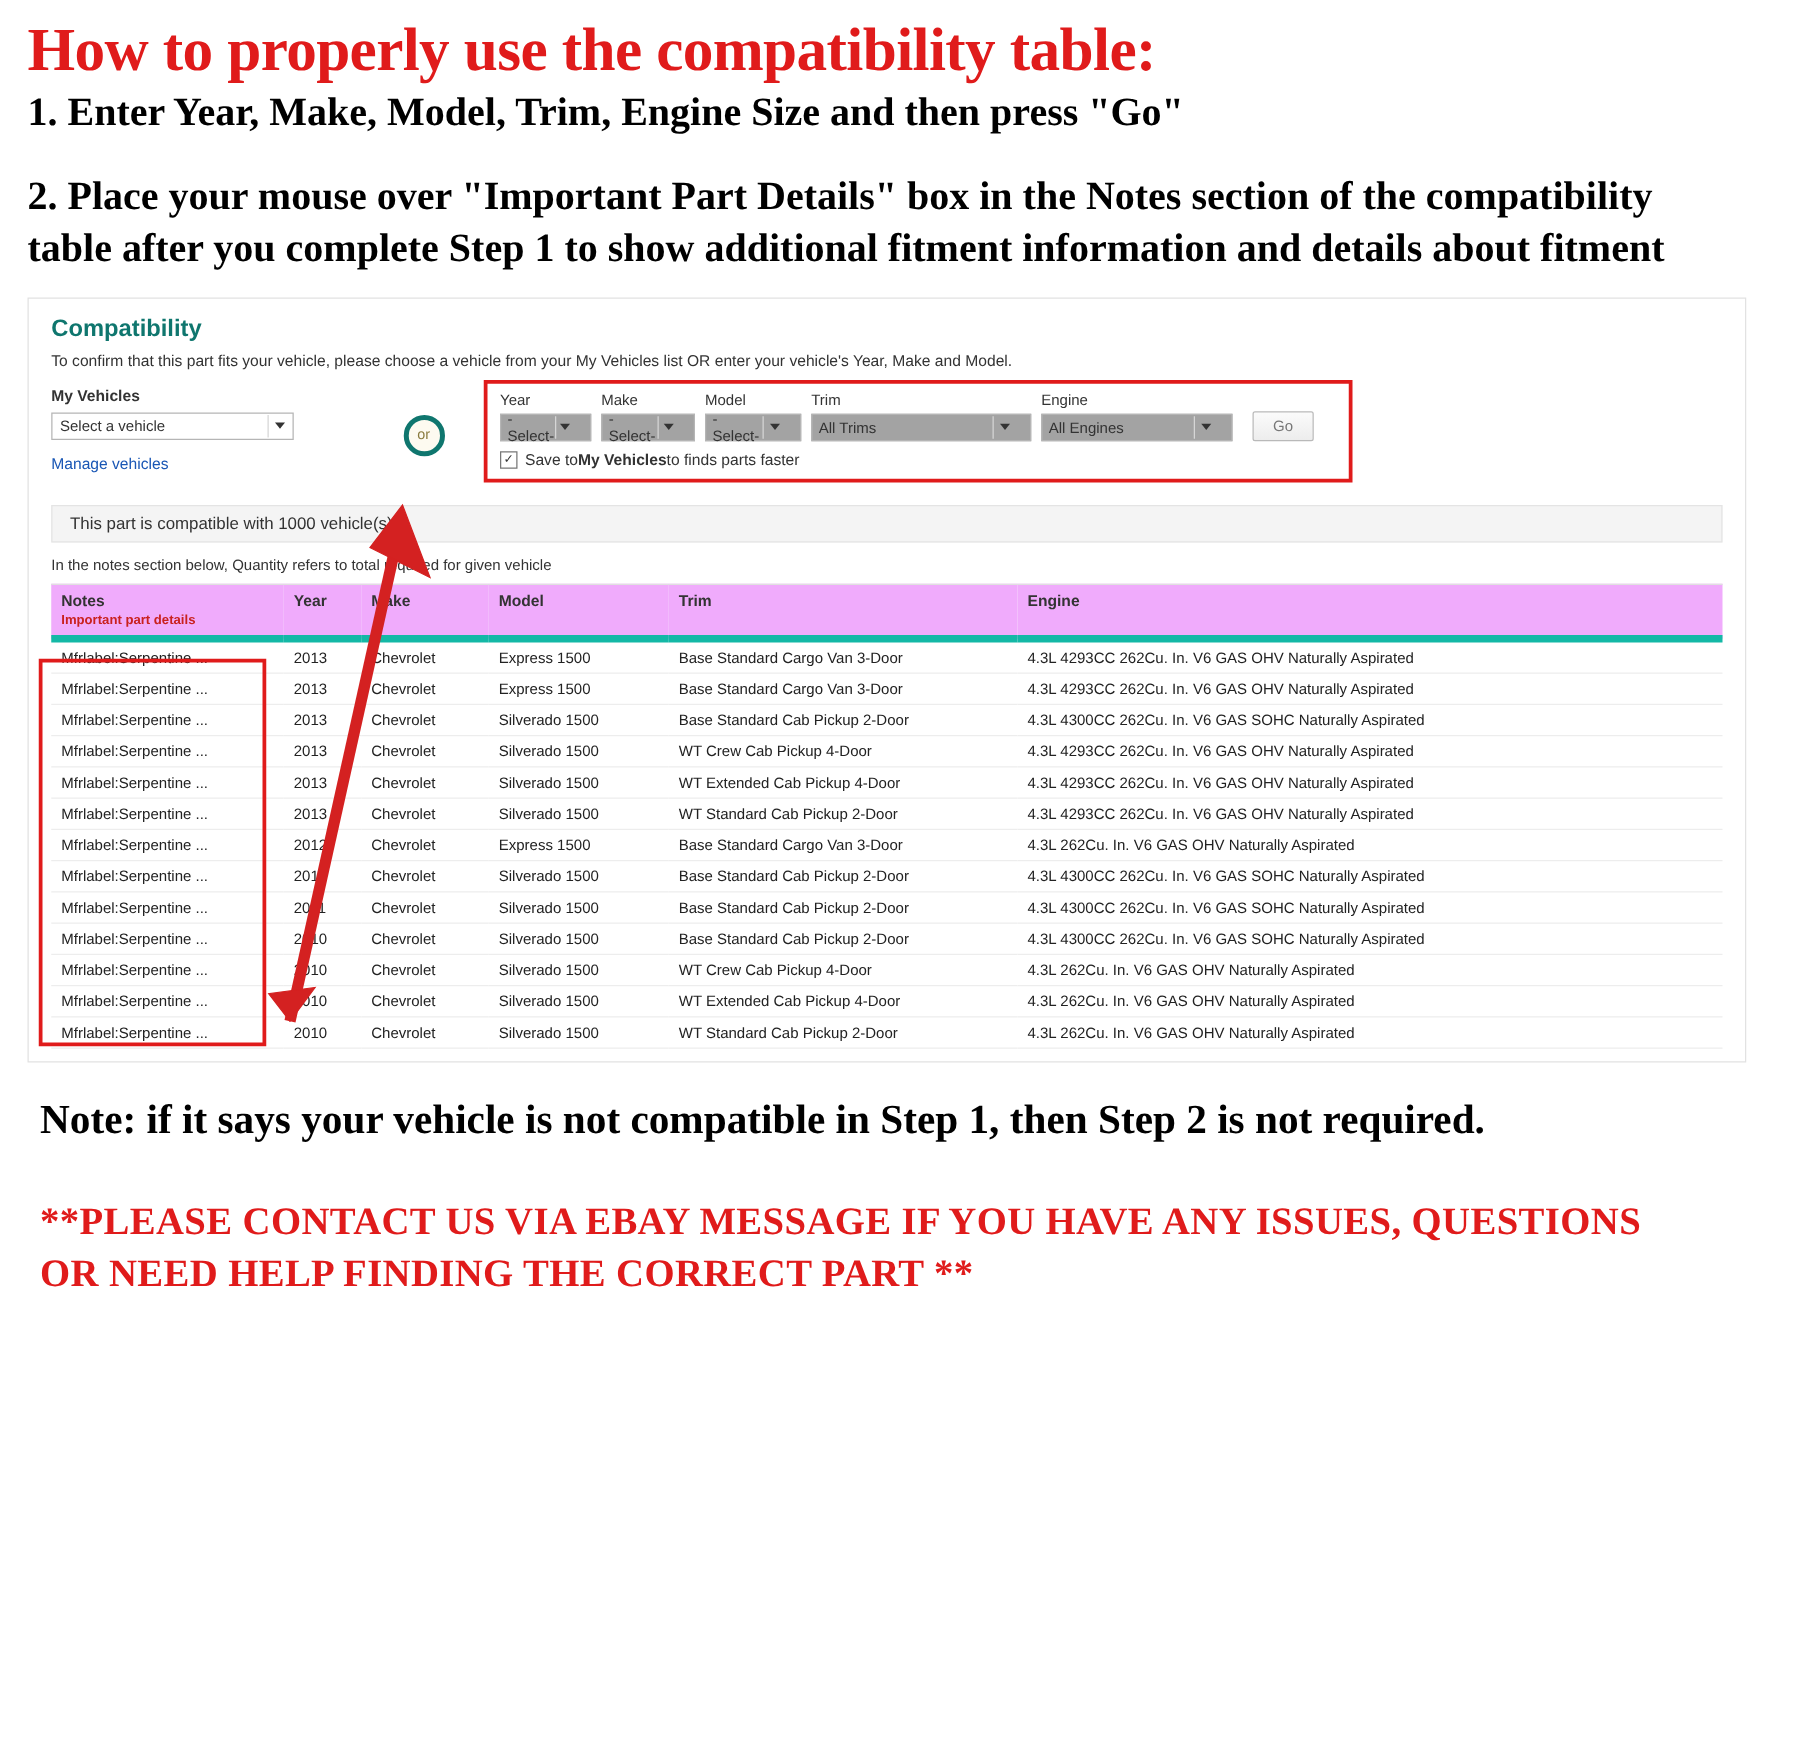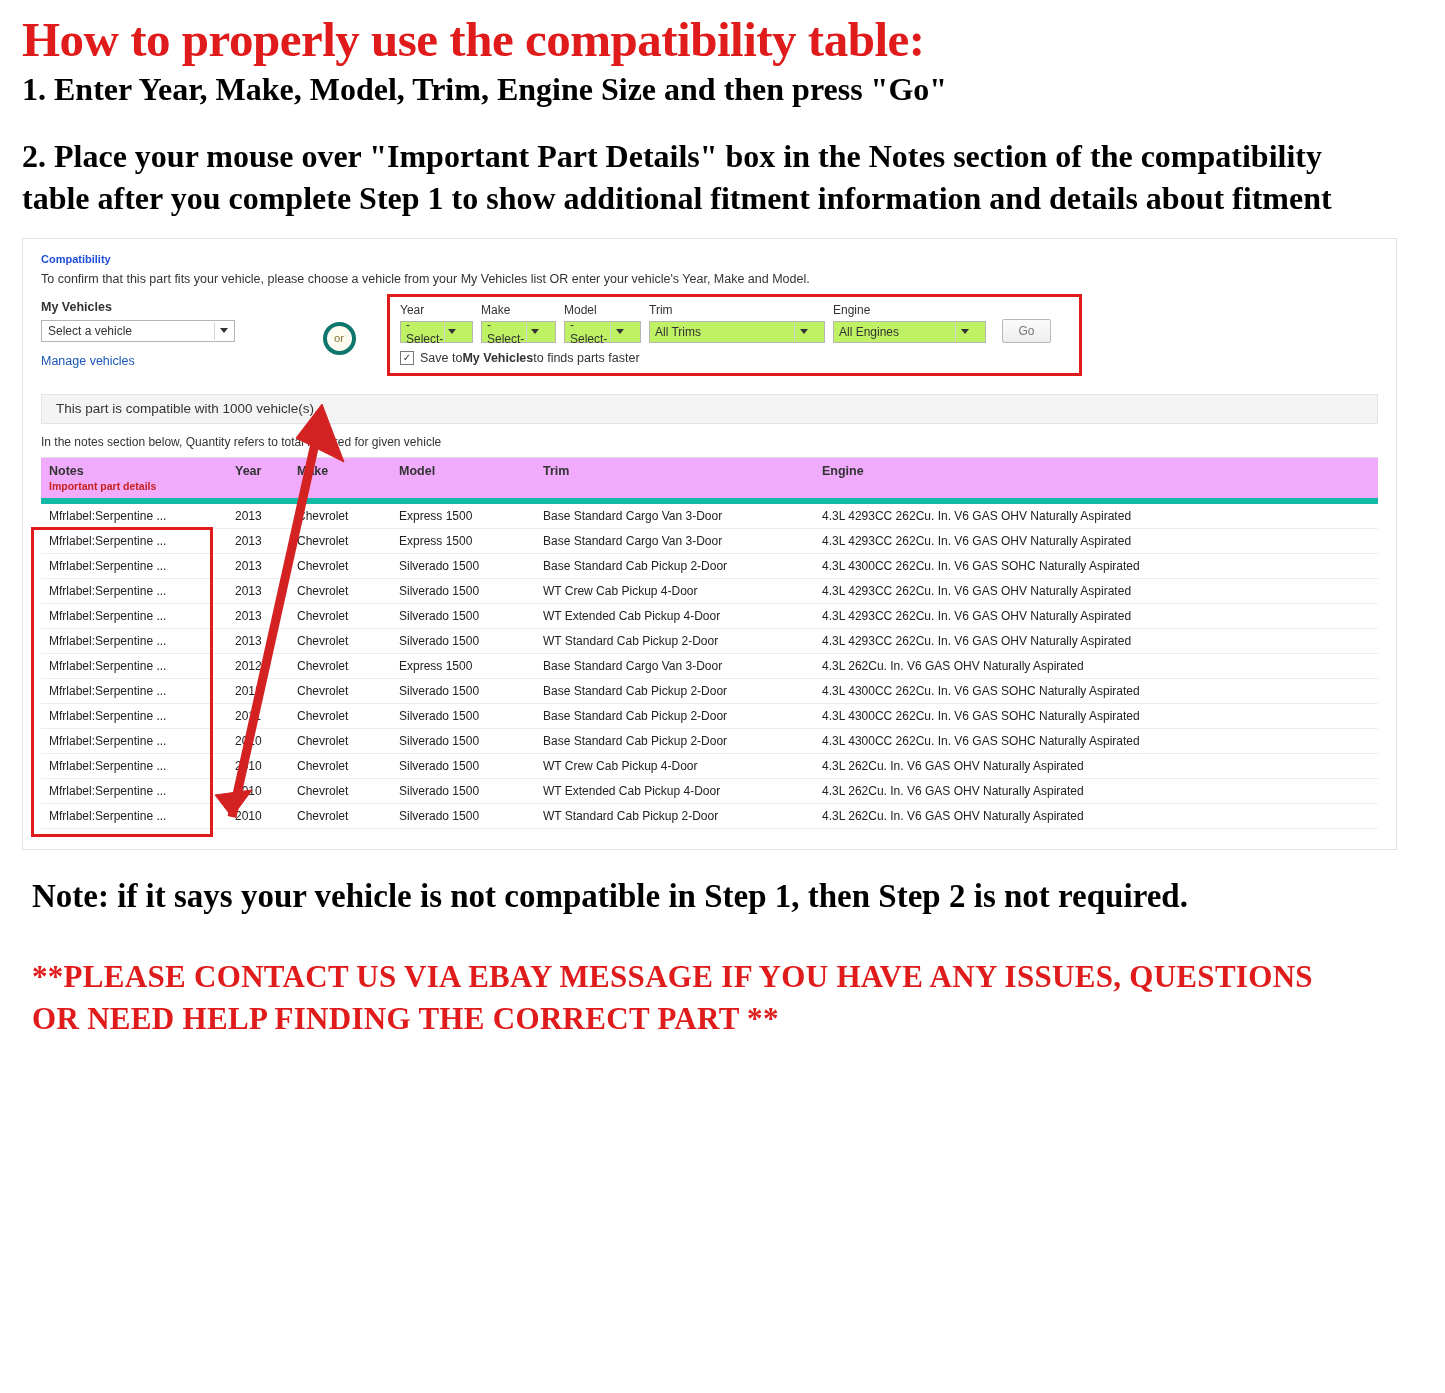--- a/index.html
+++ b/index.html
@@ -65,23 +65,23 @@
     height: 612px;
     border: 1px solid #e2e2e2;
     background: #fff;
     box-sizing: border-box;
     font-size: 12px;
   }
   .shot-inner {
     padding: 14px 18px 0 18px;
   }
   .compat-title {
-    font-size: 11px;
-    font-weight: bold;
-    color: #1d4ed8;
+    font-size: 19px;
+    font-weight: bold;
+    color: #0f766e;
     margin: 0 0 7px 0;
   }
   .compat-sub {
     font-size: 12.5px;
     color: #333;
     margin: 0 0 14px 0;
   }
 
   .pickrow {
     display: flex;
@@ -172,21 +172,21 @@
     flex-direction: column;
   }
   .field-label {
     font-size: 12px;
     color: #333;
     margin-bottom: 4px;
   }
   .mini-select {
     height: 22px;
     border: 1px solid #b5b5b5;
-    background: #bef264;
+    background: #a3a3a3;
     display: flex;
     align-items: center;
     justify-content: space-between;
     font-size: 12px;
     color: #333;
     padding: 0 12px 0 5px;
     box-sizing: border-box;
   }
   .w-year { width: 73px; }
   .w-make { width: 75px; }

